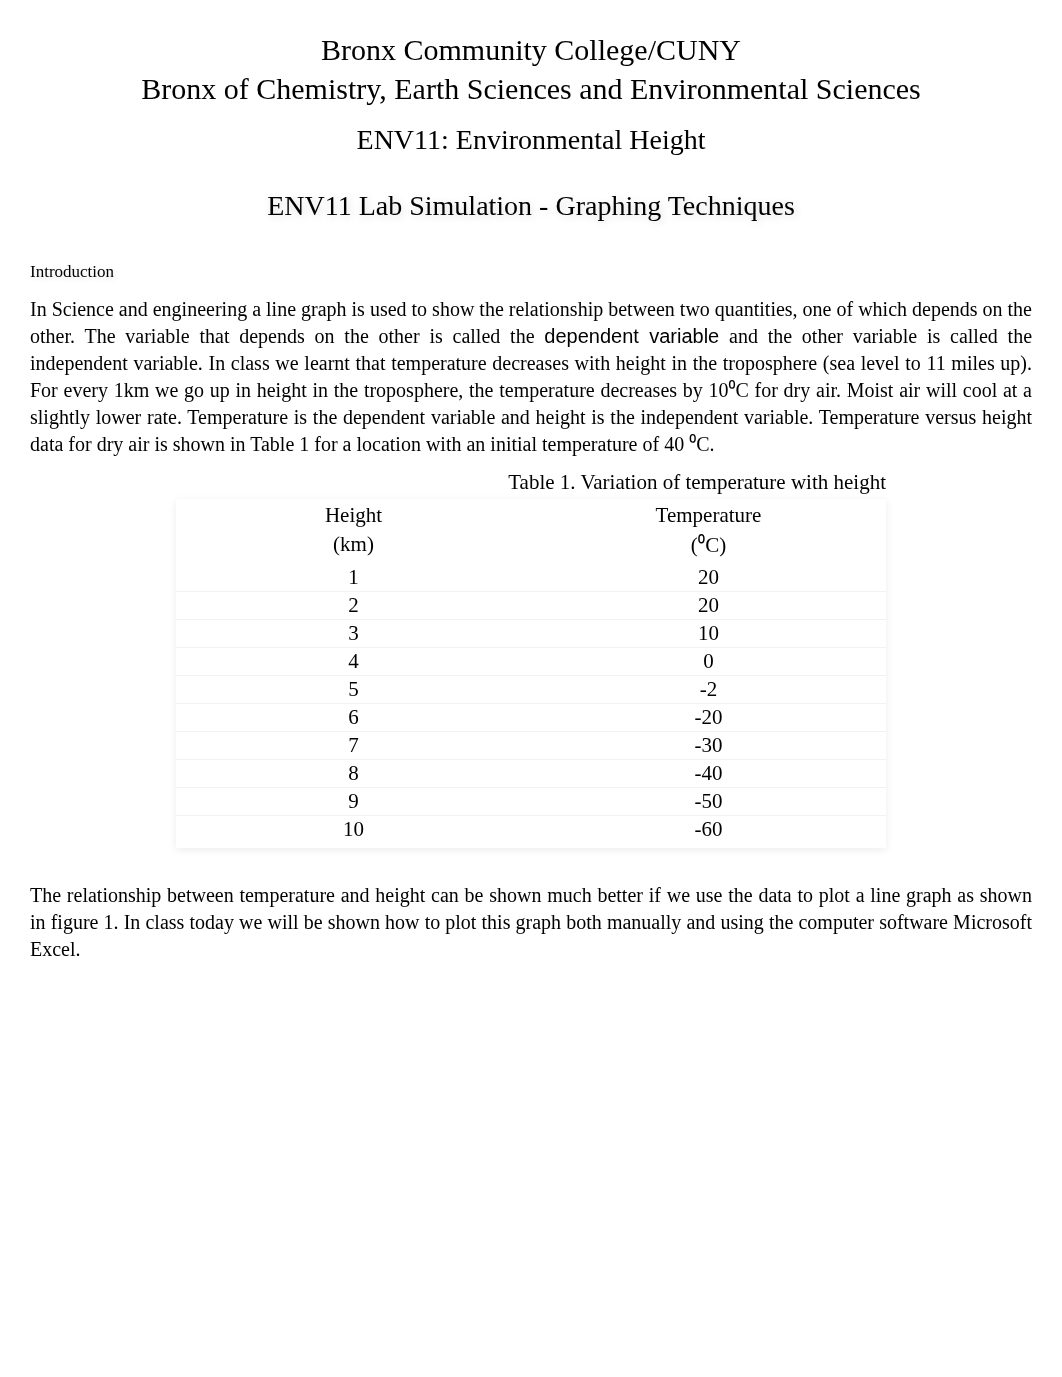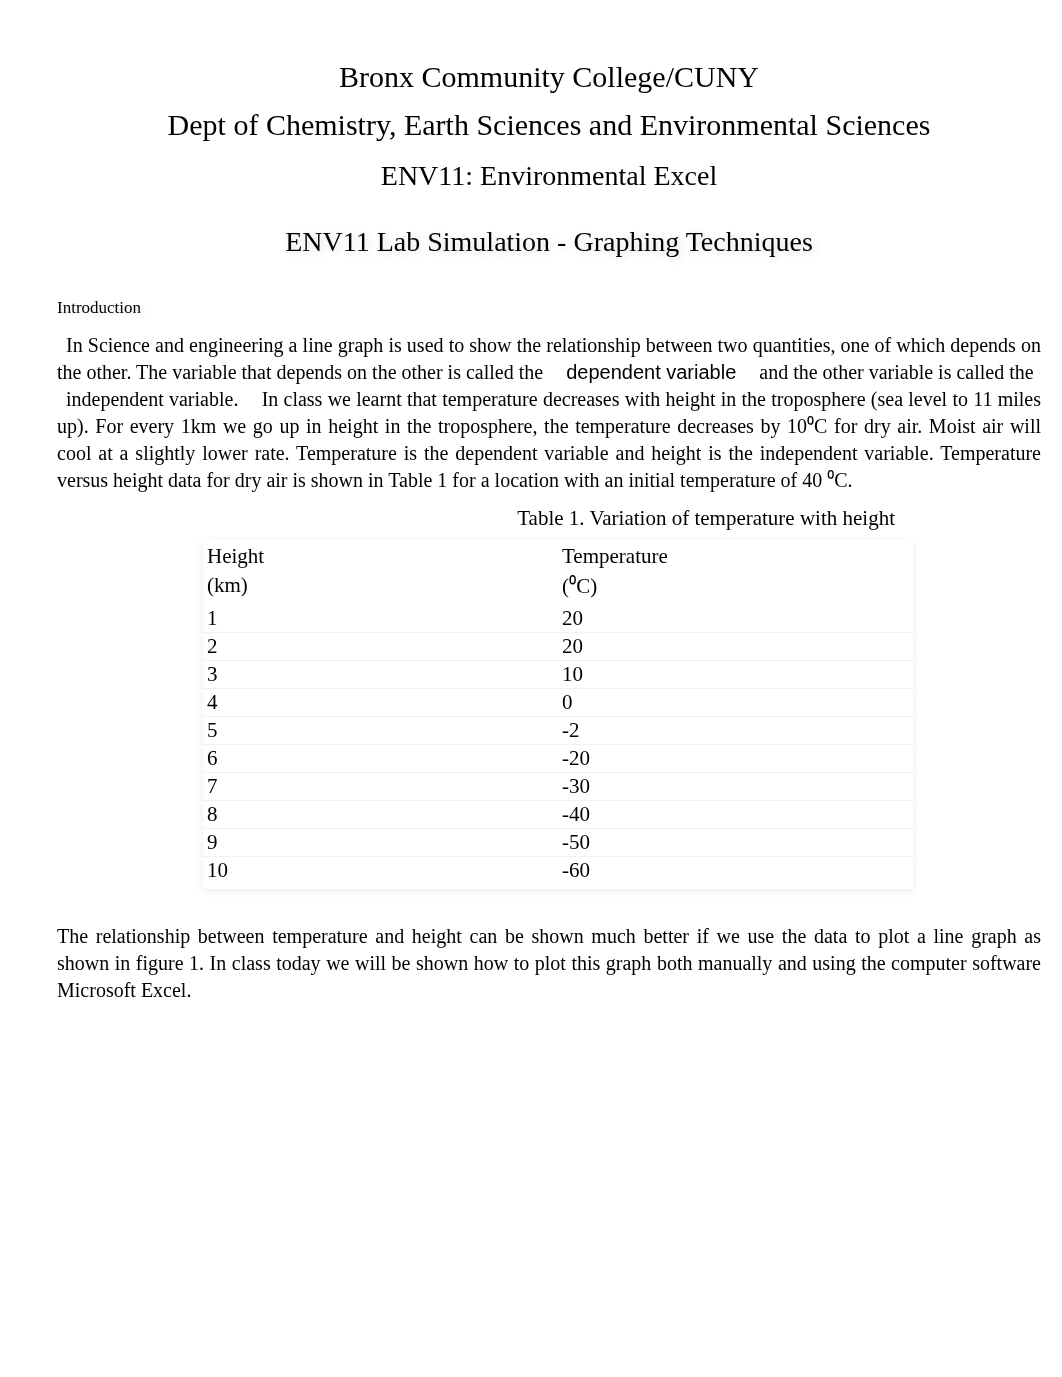--- a/index.html
+++ b/index.html
@@ -1,16 +1,16 @@
 <!DOCTYPE html>
 <html><head>
   <meta charset="utf-8">
   <style>
     * {
-      margin: 9px;
+      margin: 0;
       padding: 0;
       box-sizing: border-box;
     }
     body {
       font-family: 'Times New Roman', Times, serif;
       background: #ffffff;
       width: 1062px;
       padding: 30px 30px 40px 30px;
       color: #000;
     }
@@ -64,21 +64,21 @@
       margin-bottom: 4px;
     }
     table.data-table {
       border-collapse: collapse;
       width: 100%;
       font-size: 21px;
       background: #fff;
       box-shadow: 0 2px 8px rgba(0,0,0,0.08);
     }
     table.data-table td {
-      text-align: left;
+      text-align: center;
       padding: 1px 4px;
       border-bottom: 1px solid #f2f2f2;
       width: 50%;
     }
     table.data-table tr.header-row td {
       border-bottom: none;
       padding-top: 4px;
     }
     table.data-table tr.unit-row td {
       border-bottom: 1px solid #eee;
@@ -93,22 +93,22 @@
       line-height: 1.35;
       text-align: justify;
       margin-top: 34px;
     }
   </style>
 </head>
 <body>
 
 <div class="header-block">
   <div class="institution">Bronx Community College/CUNY</div>
-  <div class="department">Dept of Chemistry, Earth Sciences and Environmental Sciences</div>
-  <div class="course">ENV11: Environmental Excel</div>
+  <div class="department">Bronx of Chemistry, Earth Sciences and Environmental Sciences</div>
+  <div class="course">ENV11: Environmental Height</div>
 </div>
 
 <div class="lab-title">ENV11 Lab Simulation - Graphing Techniques</div>
 
 <div class="section-heading">Introduction</div>
 
 <p class="intro-paragraph">
   <span>In Science and engineering a line graph is used to show the relationship between two quantities, one of which depends on the other. The variable that depends on the other is called the </span>
   <span class="dep-var">dependent variable</span>
   <span> and the other variable is called the </span>

